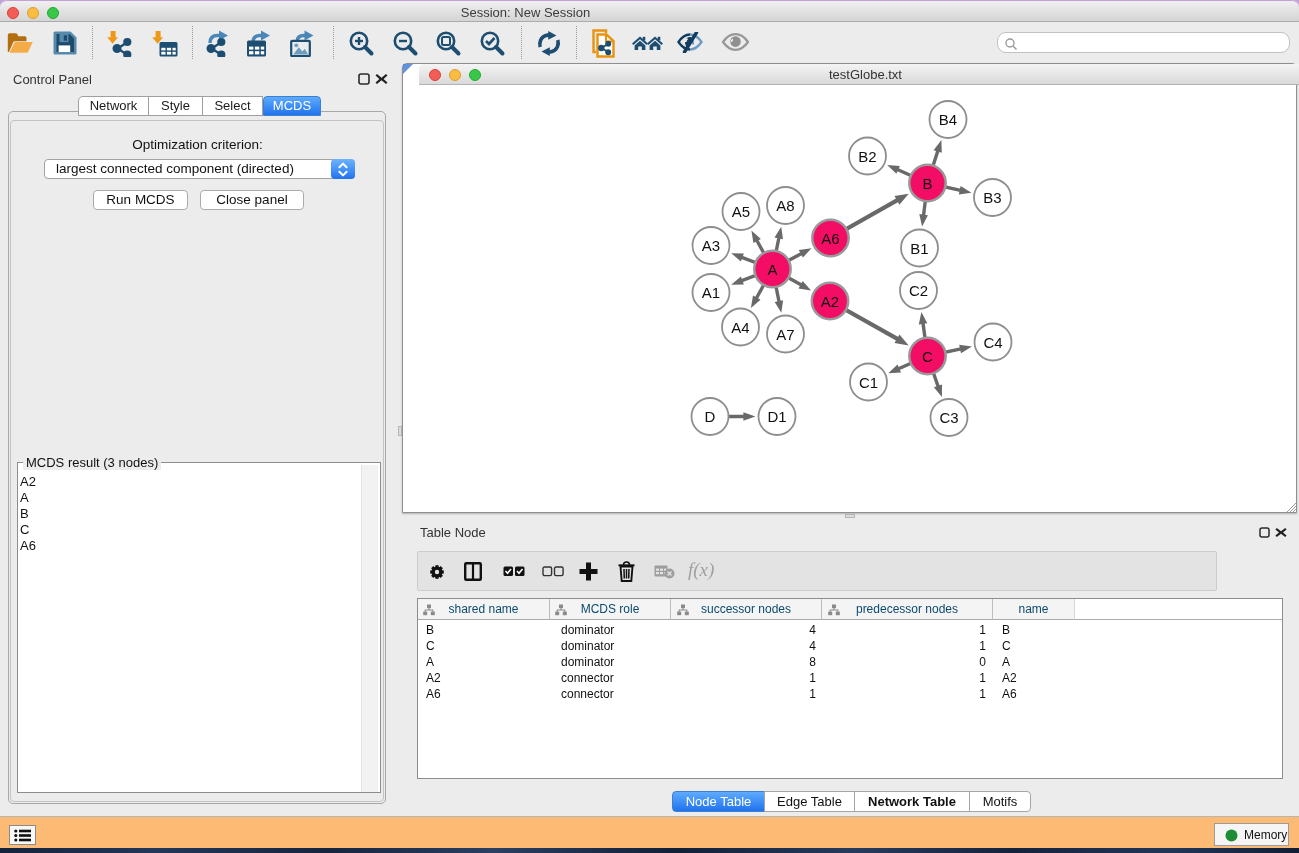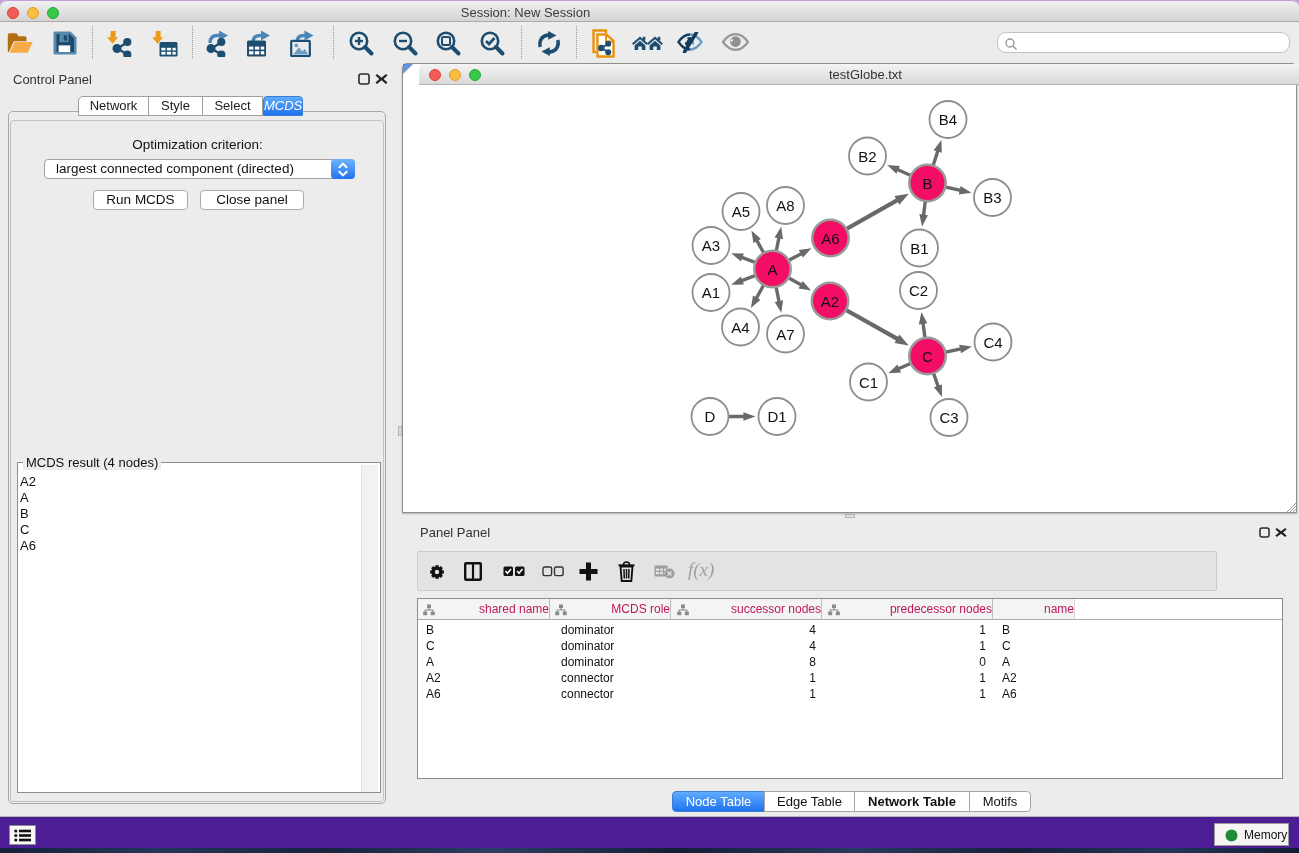--- a/index.html
+++ b/index.html
@@ -28,25 +28,25 @@
 #fs-list { position:absolute; left:20px; top:474px; font-size:13px; color:#111; line-height:16px; }
 #fs-scroll { position:absolute; right:2px; top:2px; width:17px; height:327px; background:#f2f2f2; border-left:1px solid #e2e2e2; }
 
 #netwin { position:absolute; left:402px; top:63px; width:895px; height:450px; background:#fff; border:1px solid #8f8f8f; border-radius:5px 5px 0 0; box-shadow:0 1px 2px rgba(0,0,0,0.25); }
 #nw-title { position:absolute; left:16px; top:0; width:893px; height:21px; background:linear-gradient(#f4f4f4,#d9d9d9); border-bottom:1px solid #b2b2b2; border-radius:5px 5px 0 0; }
 #nw-titletext { position:absolute; left:0; top:3px; width:893px; text-align:center; font-size:13px; color:#333; }
 
 #tp-title { position:absolute; left:420px; top:525px; font-size:13px; color:#333; }
 #tp-toolbar { position:absolute; left:417px; top:551px; width:800px; height:40px; background:#e3e3e3; border:1px solid #cccccc; border-radius:2px; }
 #tp-table { position:absolute; left:417px; top:598px; width:866px; height:181px; background:#fff; border:1px solid #8d8d8d; }
-.th { position:absolute; top:0; height:21px; background:#f4f4f4; border-right:1px solid #bdbdbd; border-bottom:1px solid #ababab; font-size:12px; color:#be185d; text-align:right; line-height:21px; }
+.th { position:absolute; top:0; height:21px; background:#f4f4f4; border-right:1px solid #bdbdbd; border-bottom:1px solid #ababab; font-size:12px; color:#0c4a6e; text-align:center; line-height:21px; }
 .td { position:absolute; font-size:12px; color:#111; height:16px; line-height:16px; }
 .btab { position:absolute; top:791px; height:21px; background:#fff; border:1px solid #a5a5a5; font-size:13px; color:#111; text-align:center; line-height:19px; }
 
-#statusbar { position:absolute; left:0; top:816px; width:1299px; height:34px; background:#4c1d95; border-top:1px solid #b5b5b5; }
+#statusbar { position:absolute; left:0; top:816px; width:1299px; height:34px; background:#fdba74; border-top:1px solid #b5b5b5; }
 #listbtn { position:absolute; left:9px; top:8px; width:27px; height:20px; background:#f8f8f8; border:1px solid #8b8b8b; }
 #membtn { position:absolute; left:1214px; top:6px; width:75px; height:23px; background:#f5f5f5; border:1px solid #9b9b9b; font-size:12px; color:#111; }
 .wicon { position:absolute; }
 </style>
 </head>
 <body>
 <div id="app">
 <div id="titlebar">
   <div class="tl" style="left:7px;background:#f25e57;border:0.5px solid #de3e36;"></div>
   <div class="tl" style="left:26.5px;background:#f8bd41;border:0.5px solid #df9b31;"></div>
@@ -220,36 +220,36 @@
       <rect x="1" y="1" width="10" height="10" rx="2" fill="none" stroke="#2b2b2b" stroke-width="1.6"></rect>
     </svg>
 <svg class="wicon" style="left:375px;top:73px;" width="13" height="12" viewBox="0 0 13 12">
       <path d="M2,1 L6.5,4.7 L11,1 L12.5,2.6 L8.6,6 L12.5,9.4 L11,11 L6.5,7.3 L2,11 L0.5,9.4 L4.4,6 L0.5,2.6 Z" fill="#222"></path>
     </svg>
 <div id="cp-outer"></div>
 <div id="cp-inner"></div>
 <div class="tab" style="left:78px;width:71px;border-radius:5px 0 0 0;">Network</div>
 <div class="tab" style="left:148px;width:55px;">Style</div>
 <div class="tab" style="left:202px;width:61px;">Select</div>
-<div class="tab" style="left:263px;width:40px;background:linear-gradient(#5fabfe,#1f73ee);border-color:#3a7fd0;color:#fff;border-radius:4px 4px 0 0;font-style:italic;">MCDS</div>
+<div class="tab" style="left:263px;width:58px;background:linear-gradient(#5fabfe,#1f73ee);border-color:#3a7fd0;color:#fff;border-radius:4px 4px 0 0;">MCDS</div>
 <div id="optlabel">Optimization criterion:</div>
 <div id="dropdown">largest connected component (directed)
   <div id="spinner">
     <svg class="wicon" style="left:6px;top:2.5px;" width="12" height="15" viewBox="0 0 12 15">
       <path d="M2.4,5.2 L6,1.6 L9.6,5.2" fill="none" stroke="#fff" stroke-width="2" stroke-linecap="round" stroke-linejoin="round"></path>
       <path d="M2.4,9.8 L6,13.4 L9.6,9.8" fill="none" stroke="#fff" stroke-width="2" stroke-linecap="round" stroke-linejoin="round"></path>
     </svg>
   </div>
 </div>
 <div class="btn" style="left:93px;width:95px;">Run MCDS</div>
 <div class="btn" style="left:200px;width:104px;">Close panel</div>
 <div id="fieldset">
       <div id="fs-scroll"></div>
     </div>
-<div id="fs-legend">MCDS result (4 nodes)</div>
+<div id="fs-legend">MCDS result (3 nodes)</div>
 <div id="fs-list">A2<br>A<br>B<br>C<br>A6</div>
 
 <div id="netwin">
   <svg class="wicon" style="left:0px;top:0px;" width="10" height="10" viewBox="0 0 10 10">
         <path d="M0,0 H10 L0,10 Z" fill="#4a7fd4" opacity="0.85"></path>
       </svg>
   <div id="nw-title">
     <div class="tl" style="left:10px;top:4.5px;background:#f25e57;border:0.5px solid #de3e36;"></div>
     <div class="tl" style="left:30px;top:4.5px;background:#f8bd41;border:0.5px solid #df9b31;"></div>
     <div class="tl" style="left:50px;top:4.5px;background:#39c749;border:0.5px solid #23a932;"></div>
@@ -339,21 +339,21 @@
 <circle cx="992.5" cy="342" r="18.5" fill="#ffffff" stroke="#8e8e8e" stroke-width="1.8"></circle>
 <text x="992.5" y="342" font-family="Liberation Sans, sans-serif" font-size="15" fill="#111" text-anchor="middle" dominant-baseline="central">C4</text>
 <circle cx="709.5" cy="416.5" r="18.5" fill="#ffffff" stroke="#8e8e8e" stroke-width="1.8"></circle>
 <text x="709.5" y="416.5" font-family="Liberation Sans, sans-serif" font-size="15" fill="#111" text-anchor="middle" dominant-baseline="central">D</text>
 <circle cx="776.5" cy="416.5" r="18.5" fill="#ffffff" stroke="#8e8e8e" stroke-width="1.8"></circle>
 <text x="776.5" y="416.5" font-family="Liberation Sans, sans-serif" font-size="15" fill="#111" text-anchor="middle" dominant-baseline="central">D1</text>
 </svg>
 <div style="position:absolute;left:398px;top:426px;width:4px;height:10px;background:#dcdcdc;border:1px solid #b5b5b5;"></div>
 <div style="position:absolute;left:845px;top:514px;width:10px;height:4px;background:#dcdcdc;border:1px solid #b5b5b5;"></div>
 
-<div id="tp-title">Panel Panel</div>
+<div id="tp-title">Table Node</div>
 <svg class="wicon" style="left:1259px;top:527px;" width="11" height="11" viewBox="0 0 11 11">
       <rect x="1" y="1" width="9" height="9" rx="2" fill="none" stroke="#2b2b2b" stroke-width="1.5"></rect>
     </svg>
 <svg class="wicon" style="left:1275px;top:527px;" width="12" height="11" viewBox="0 0 12 11">
       <path d="M1.8,0.9 L6,4.3 L10.2,0.9 L11.6,2.4 L8,5.5 L11.6,8.6 L10.2,10.1 L6,6.7 L1.8,10.1 L0.4,8.6 L4,5.5 L0.4,2.4 Z" fill="#222"></path>
     </svg>
 <div id="tp-toolbar">
   <svg class="wicon" style="left:10px;top:11px;" width="18" height="18" viewBox="0 0 18 18">
     <g fill="#111">
       <circle cx="9" cy="9" r="5.6"></circle>

